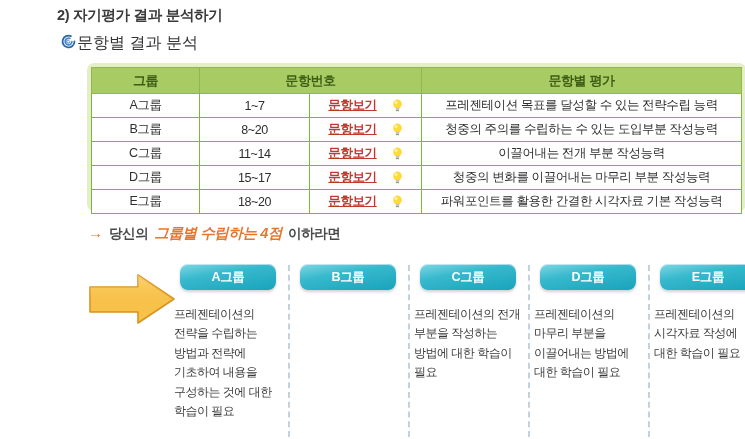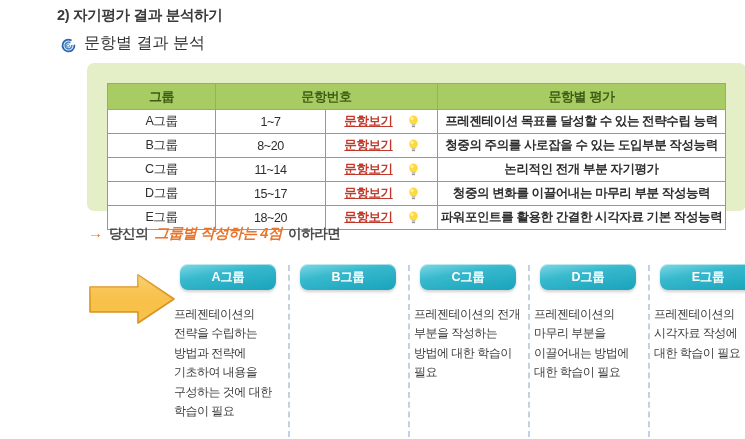--- a/index.html
+++ b/index.html
@@ -34,41 +34,40 @@
     color: #3a3a3a;
     letter-spacing: -0.3px;
     white-space: nowrap;
   }
 
   .heading-2-wrap {
     position: absolute;
     left: 30px;
     top: 33px;
     display: flex;
-    align-items: flex-end;
-    gap: 7px;
+    align-items: flex-start;
   }
   .spiral-icon {
     width: 17px;
     height: 17px;
     display: block;
     flex: none;
   }
 
   
   .table-frame {
     position: absolute;
     left: 57px;
     top: 63px;
     width: 659px;
     height: 148px;
     background: #e4eec7;
     border-radius: 7px;
     box-sizing: border-box;
-    padding: 20px;
+    padding: 4px;
   }
   table.result-table {
     width: 100%;
     height: 100%;
     border-collapse: collapse;
     table-layout: fixed;
     border: 1px solid #6ea832;
     background: #ffffff;
   }
   table.result-table th,
@@ -111,21 +110,20 @@
   .bulb-icon {
     width: 11px;
     height: 13px;
     display: block;
     flex: none;
   }
   .eval-cell {
     text-align: center;
     padding: 0 8px;
     white-space: nowrap;
-    font-weight: bold;
   }
 
   
   .sub-heading {
     position: absolute;
     left: 58px;
     top: 224px;
     display: flex;
     align-items: baseline;
     gap: 6px;
@@ -271,37 +269,37 @@
             <span class="view-link">
               <span>문항보기</span>
               <svg class="bulb-icon" viewBox="0 0 11 13">
                 <ellipse cx="5.5" cy="5" rx="4.3" ry="4.6" fill="#ffd83d"></ellipse>
                 <ellipse cx="4.1" cy="3.6" rx="1.5" ry="1.8" fill="#fff39a"></ellipse>
                 <rect x="3.5" y="9.2" width="4" height="1.3" rx="0.5" fill="#b4b4b4"></rect>
                 <rect x="3.8" y="10.7" width="3.4" height="1.5" rx="0.7" fill="#9a9a9a"></rect>
               </svg>
             </span>
           </td>
-          <td class="eval-cell">청중의 주의를 사로잡을 수 있는 도입부분 작성능력</td>
+          <td class="eval-cell">청중의 주의를 수립하는 수 있는 도입부분 작성능력</td>
         </tr>
         <tr>
           <td>C그룹</td>
           <td>11~14</td>
           <td>
             <span class="view-link">
               <span>문항보기</span>
               <svg class="bulb-icon" viewBox="0 0 11 13">
                 <ellipse cx="5.5" cy="5" rx="4.3" ry="4.6" fill="#ffd83d"></ellipse>
                 <ellipse cx="4.1" cy="3.6" rx="1.5" ry="1.8" fill="#fff39a"></ellipse>
                 <rect x="3.5" y="9.2" width="4" height="1.3" rx="0.5" fill="#b4b4b4"></rect>
                 <rect x="3.8" y="10.7" width="3.4" height="1.5" rx="0.7" fill="#9a9a9a"></rect>
               </svg>
             </span>
           </td>
-          <td class="eval-cell">논리적인 전개 부분 자기평가</td>
+          <td class="eval-cell">이끌어내는 전개 부분 작성능력</td>
         </tr>
         <tr>
           <td>D그룹</td>
           <td>15~17</td>
           <td>
             <span class="view-link">
               <span>문항보기</span>
               <svg class="bulb-icon" viewBox="0 0 11 13">
                 <ellipse cx="5.5" cy="5" rx="4.3" ry="4.6" fill="#ffd83d"></ellipse>
                 <ellipse cx="4.1" cy="3.6" rx="1.5" ry="1.8" fill="#fff39a"></ellipse>
@@ -328,21 +326,21 @@
           </td>
           <td class="eval-cell">파워포인트를 활용한 간결한 시각자료 기본 작성능력</td>
         </tr>
       </tbody>
     </table>
   </div>
 
   <div class="sub-heading">
     <span class="arrow-glyph">→</span>
     <span class="plain">당신의</span>
-    <span class="accent">그룹별 작성하는 4점</span>
+    <span class="accent">그룹별 수립하는 4점</span>
     <span class="plain">이하라면</span>
   </div>
 
   <svg class="big-arrow" viewBox="0 0 92 56">
     <path d="M4 15 L52 15 L52 3 L88 27 L52 51 L52 40 L4 40 Z" fill="#f7c14a" stroke="#d9931f" stroke-width="1.6" stroke-linejoin="round"></path>
     <path d="M4 15 L52 15 L52 3 L88 27 L52 51 L52 40 L4 40 Z" fill="url(#arrGrad)" opacity="0.55"></path>
     <defs>
       <linearGradient id="arrGrad" x1="0" y1="0" x2="0" y2="1">
         <stop offset="0%" stop-color="#ffe49a"></stop>
         <stop offset="60%" stop-color="#f8c552" stop-opacity="0"></stop>

